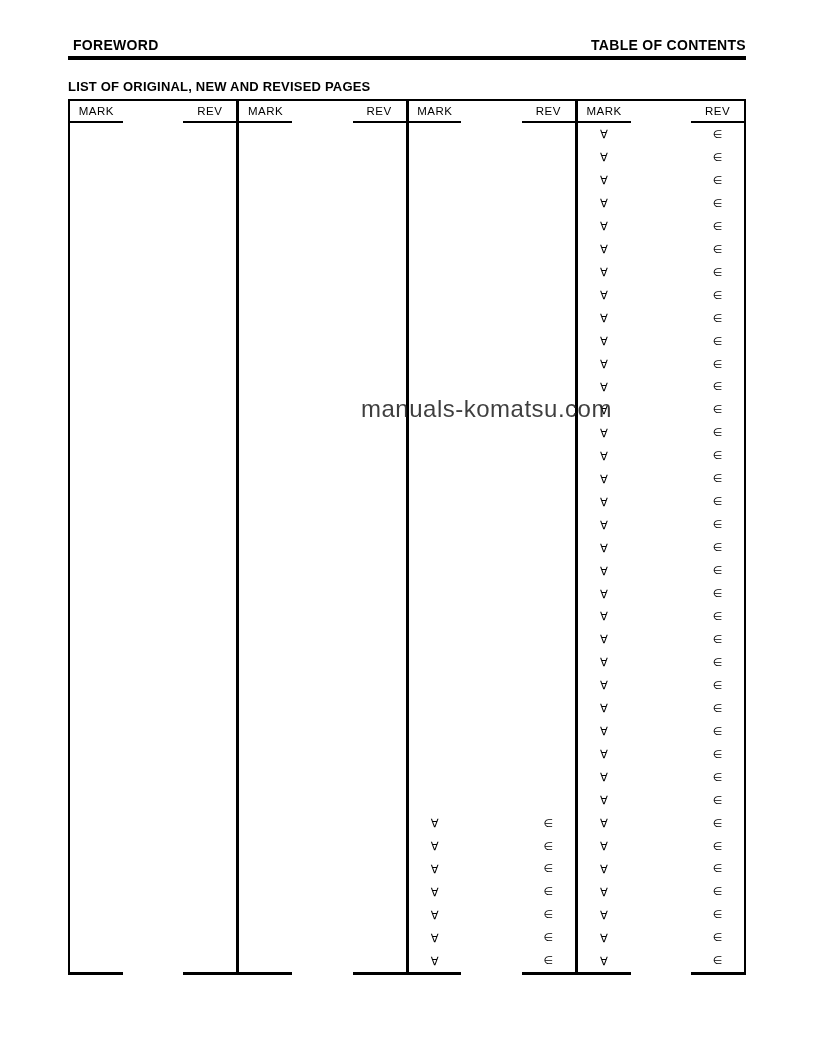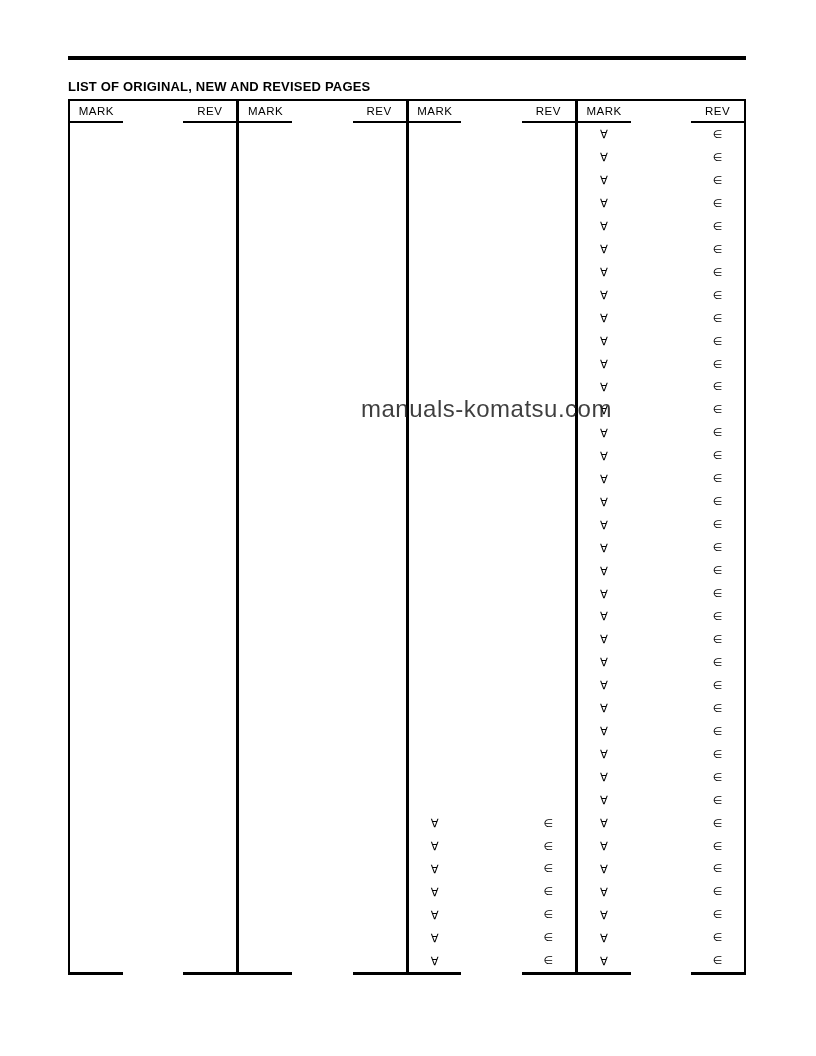--- a/index.html
+++ b/index.html
@@ -89,20 +89,24 @@
     color: rgba(28, 28, 28, 0.85);
     white-space: nowrap;
     pointer-events: none;
   }
 </style>
 </head>
 <body>
 
 <div class="page">
 
+  <div class="doc-header">
+    <span class="hleft">FOREWORD</span>
+    <span class="hright">TABLE OF CONTENTS</span>
+  </div>
 
   <div class="header-rule"></div>
 
   <div class="doc-title">LIST OF ORIGINAL, NEW AND REVISED PAGES</div>
 
   <div class="pages-table">
       <div class="group">
         <div class="trow thead">
           <div class="cell mark">MARK</div>
           <div class="cell page">PAGE</div>

